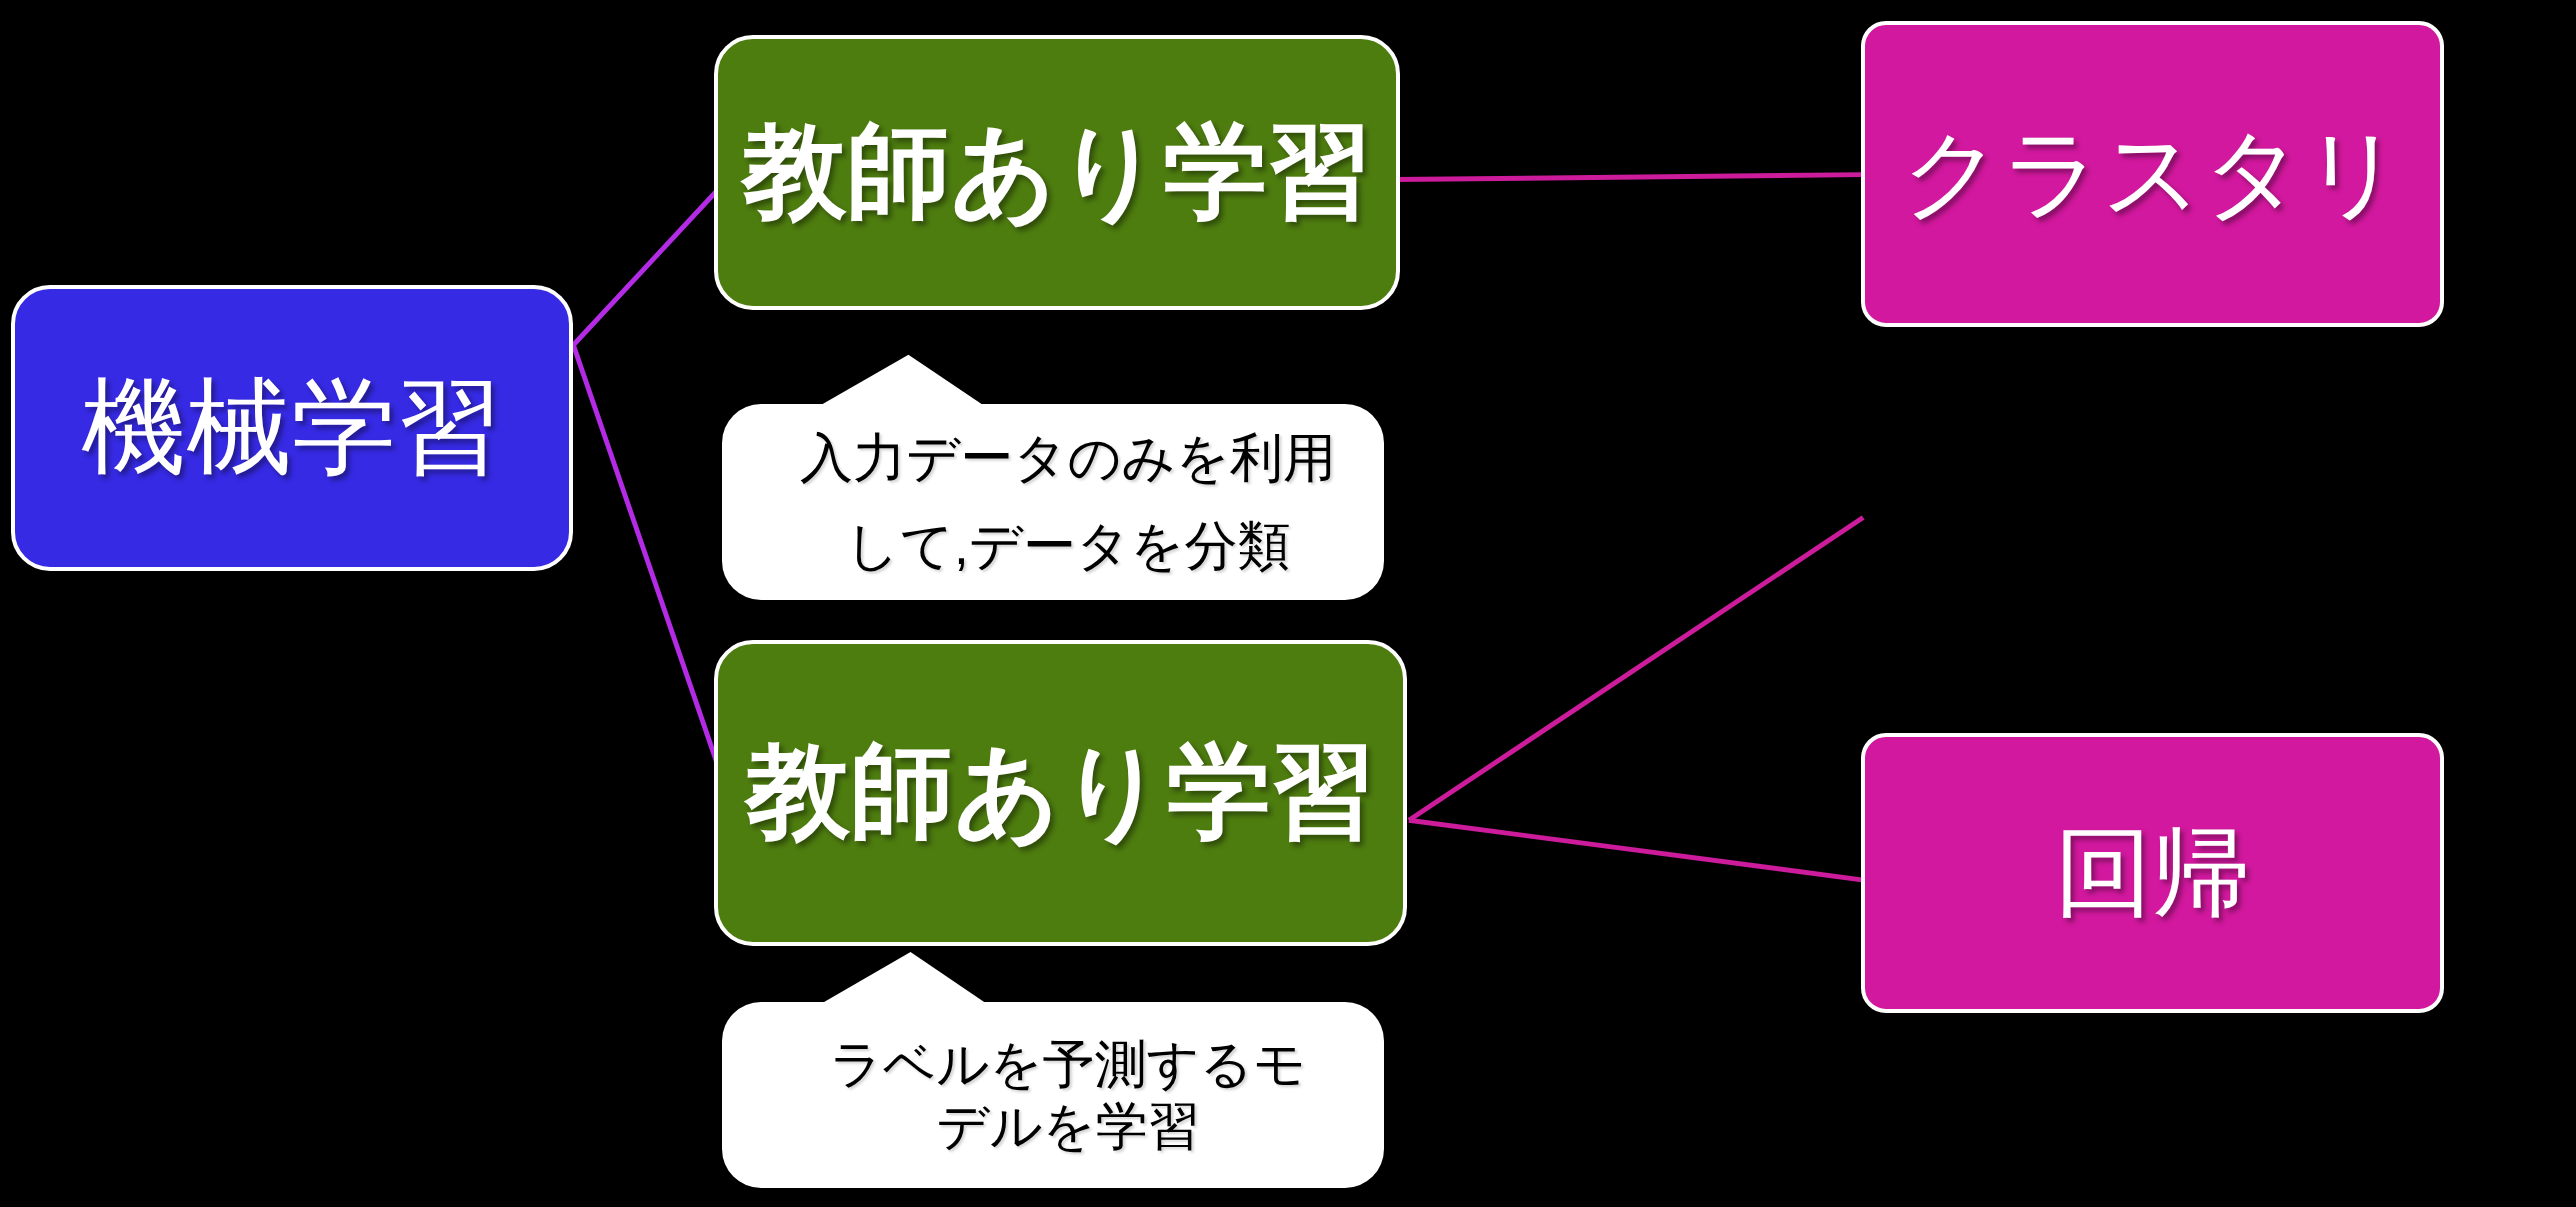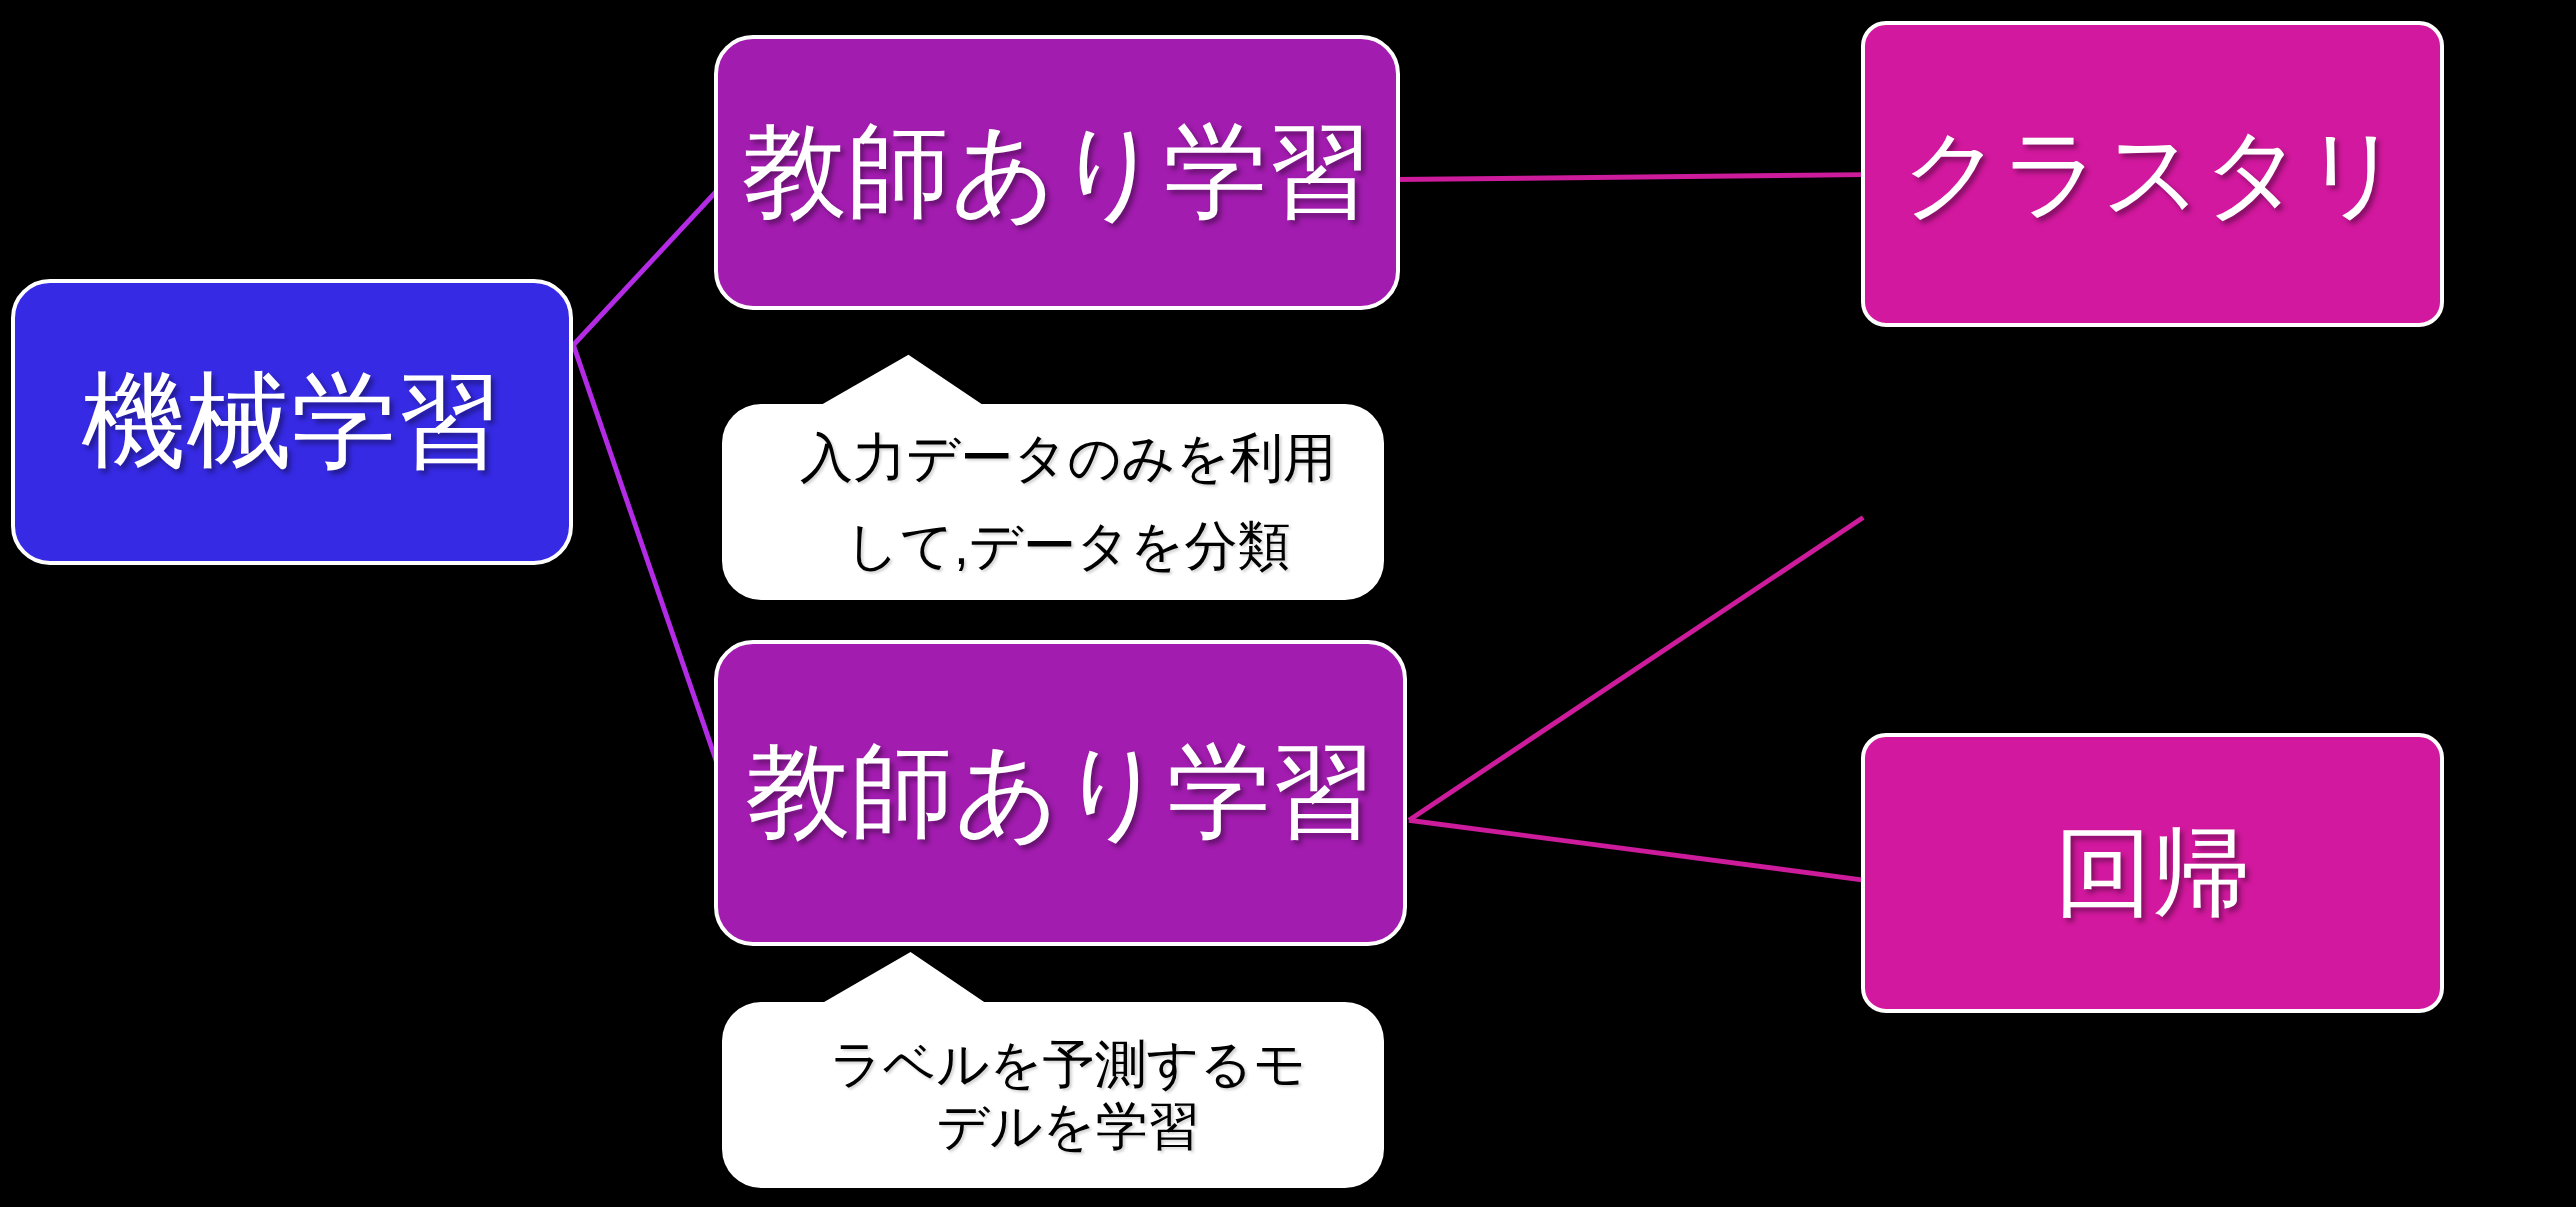--- a/index.html
+++ b/index.html
@@ -31,29 +31,30 @@
     align-items: center;
     justify-content: center;
     text-align: center;
     color: #ffffff;
   }
   .node .node-label {
     text-shadow: 3.5px 4.2px 4.9px rgba(0,0,0,0.38);
     white-space: nowrap;
   }
   .root {
-    left: 10.5px; top: 279px;
+    left: 10.5px; top: 285px;
     width: 562px; height: 286px;
     background: #362AE4;
     font-size: 105px;
   }
   .branch {
     left: 714px;
-    background: #a21caf;
+    background: #4d7c0f;
     font-size: 104px;
+    font-weight: bold;
   }
   .branch-top { top: 35px;  width: 686px; height: 275px; }
   .branch-bottom { top: 640px; width: 693px; height: 306px; }
   .leaf {
     left: 1861px;
     width: 583px;
     background: #D2189E;
     font-size: 98px;
     line-height: 1.22;
     border-radius: 25px;

